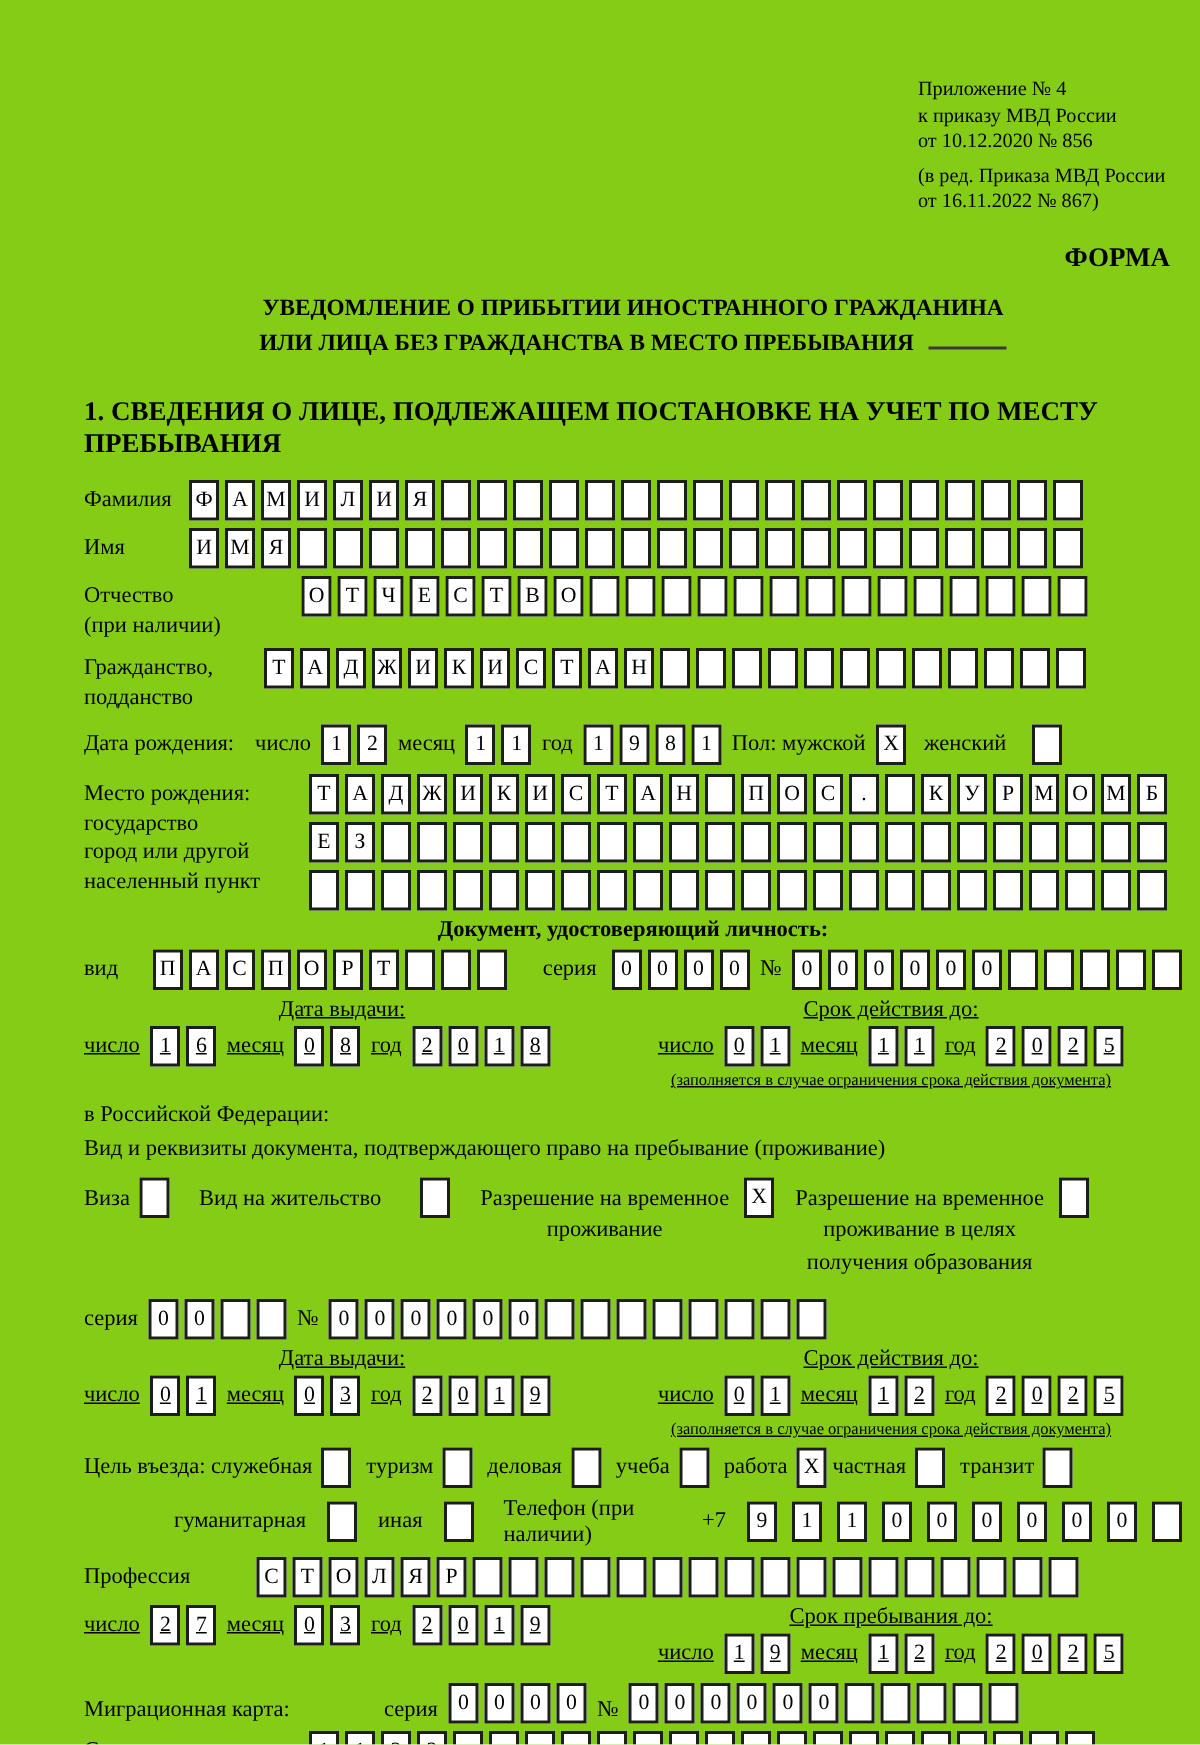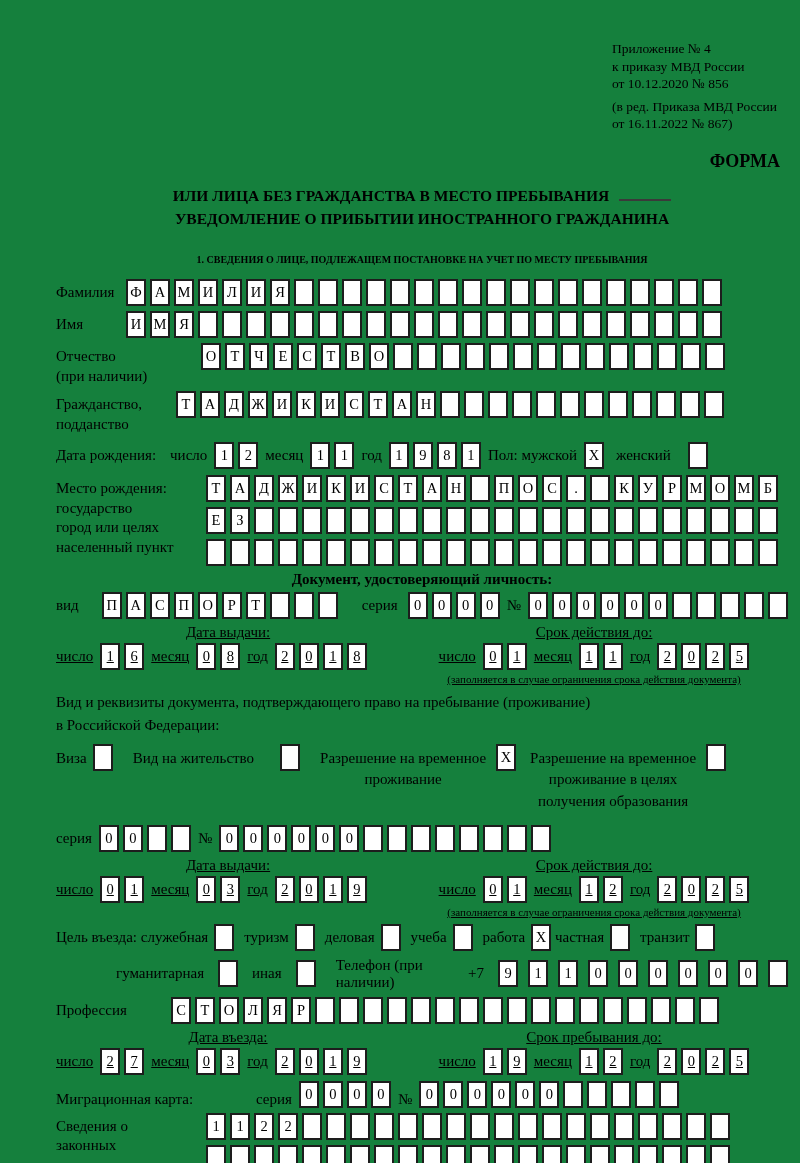--- a/index.html
+++ b/index.html
@@ -1,28 +1,28 @@
 <!DOCTYPE html>
 <html><head>
 <meta charset="utf-8">
 <style>
   * { box-sizing: border-box; }
   html,body { margin:0; padding:0; background:#ffffff; }
   .page {
     width:800px; height:1163px; overflow:hidden;
-    padding:40px 12px 10px 56px;
+    padding:50px 12px 10px 56px;
     font-family:"Liberation Serif", serif;
-    font-size:15px; color:#000; background:#15803d;
+    font-size:15px; color:#000; background:#84cc16;
   }
   .appendix { margin-left:556px; font-size:13.5px; line-height:1.3; }
   .appendix .edit { margin-top:5px; }
   .forma { text-align:right; font-weight:bold; font-size:18px; margin:18px 8px 12px 0; }
   .title { text-align:center; font-weight:bold; font-size:15.5px; line-height:1.5; margin:4px 0 14px; }
   .blank-line { display:inline-block; width:52px; border-bottom:2px solid #3a3a3a; height:4px; margin-left:10px; }
-  .sec { font-weight:bold; text-align:center; font-size:10px; margin:24px 0 14px; }
+  .sec { font-weight:bold; text-align:left; font-size:18px; margin:24px 0 14px; }
 
   .frow { display:flex; align-items:flex-start; margin-bottom:5px; }
   .flabel { flex:0 0 auto; line-height:1.3; padding-top:4px; }
   .cells { display:flex; gap:4px; flex:0 0 auto; }
   .cell {
     flex:0 0 auto; width:20px; height:27px;
     border:2px solid #1d1d1d; text-align:center;
     line-height:23px; font-size:14.5px; background:#fff;
   }
   .cellcol { display:flex; flex-direction:column; gap:5px; }
@@ -56,22 +56,22 @@
     <div>Приложение № 4</div>
     <div>к приказу МВД России</div>
     <div>от 10.12.2020 № 856</div>
     <div class="edit">(в ред. Приказа МВД России</div>
     <div>от 16.11.2022 № 867)</div>
   </div>
 
   <div class="forma">ФОРМА</div>
 
   <div class="title">
+    <div>УВЕДОМЛЕНИЕ О ПРИБЫТИИ ИНОСТРАННОГО ГРАЖДАНИНА</div>
     <div><span>ИЛИ ЛИЦА БЕЗ ГРАЖДАНСТВА В МЕСТО ПРЕБЫВАНИЯ</span><span class="blank-line"></span></div>
-    <div>УВЕДОМЛЕНИЕ О ПРИБЫТИИ ИНОСТРАННОГО ГРАЖДАНИНА</div>
   </div>
 
   <div class="sec">1. СВЕДЕНИЯ О ЛИЦЕ, ПОДЛЕЖАЩЕМ ПОСТАНОВКЕ НА УЧЕТ ПО МЕСТУ ПРЕБЫВАНИЯ</div>
 
   <div class="frow">
     <div class="flabel" style="width:70px">Фамилия</div>
     <div class="cells">
         <span class="cell">Ф</span>
         <span class="cell">А</span>
         <span class="cell">М</span>
@@ -216,21 +216,21 @@
     <span class="t">Пол: мужской</span>
     <span class="cell">X</span>
     <span class="t" style="padding-left:12px">женский</span>
     <span class="cell" style="margin-left:10px"></span>
   </div>
 
   <div class="frow" style="margin-top:6px">
     <div class="flabel" style="width:150px">
       <div>Место рождения:</div>
       <div>государство</div>
-      <div>город или целях</div>
+      <div>город или другой</div>
       <div>населенный пункт</div>
     </div>
     <div class="cellcol">
       <div class="cells">
           <span class="cell">Т</span>
           <span class="cell">А</span>
           <span class="cell">Д</span>
           <span class="cell">Ж</span>
           <span class="cell">И</span>
           <span class="cell">К</span>
@@ -389,22 +389,22 @@
             <span class="cell">0</span>
             <span class="cell">2</span>
             <span class="cell">5</span>
           </div>
       </div>
       <div class="datenote">(заполняется в случае ограничения срока действия документа)</div>
     </div>
   </div>
 
   <div class="intro">
+    <div>в Российской Федерации:</div>
     <div>Вид и реквизиты документа, подтверждающего право на пребывание (проживание)</div>
-    <div>в Российской Федерации:</div>
   </div>
 
   <div class="chkrow">
     <div class="chk">
       <span class="lbl">Виза</span>
       <span class="cell" style="margin-left:6px"></span>
     </div>
     <div class="chk gap20">
       <span class="lbl">Вид на жительство</span>
       <span class="cell" style="margin-left:26px"></span>
@@ -563,21 +563,20 @@
         <span class="cell"></span>
         <span class="cell"></span>
         <span class="cell"></span>
         <span class="cell"></span>
         <span class="cell"></span>
       </div>
   </div>
 
   <div class="daterow">
     <div class="datecol left">
-      <div class="datetitle">Дата въезда:</div>
       <div class="inline">
         <span class="t0">число</span>
         <div class="cells">
             <span class="cell">2</span>
             <span class="cell">7</span>
           </div>
         <span class="t">месяц</span>
         <div class="cells">
             <span class="cell">0</span>
             <span class="cell">3</span>

